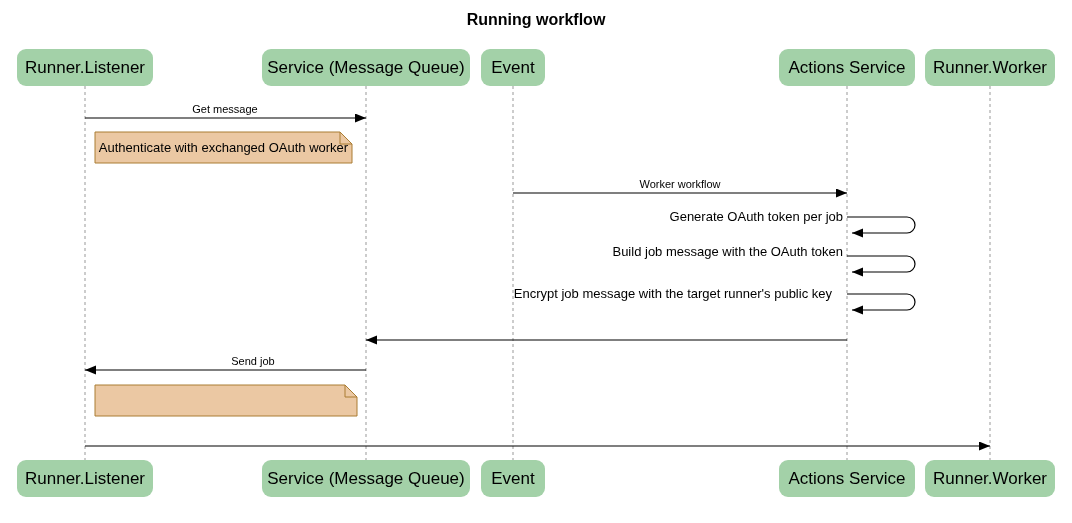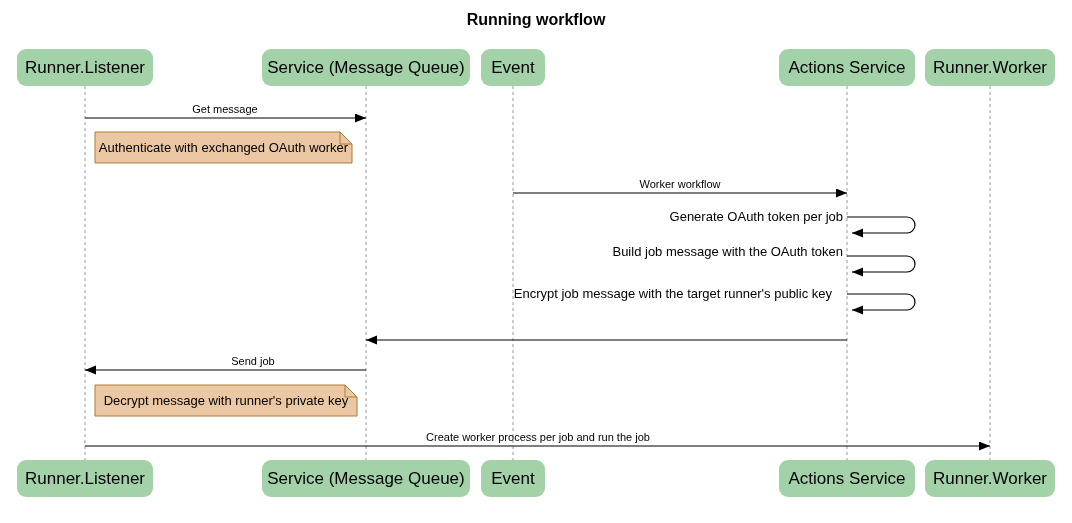--- a/index.html
+++ b/index.html
@@ -149,18 +149,16 @@
   <div class="actor" style="left:925px; top:460px; width:130px;">
     <span>Runner.Worker</span>
   </div>
 
   <div class="msg-label" style="left:225px; top:102px;">Get message</div>
   <div class="msg-label" style="left:680px; top:177px;">Worker workflow</div>
   <div class="self-label" style="right:229px; top:209px;">Generate OAuth token per job</div>
   <div class="self-label" style="right:229px; top:244px;">Build job message with the OAuth token</div>
   <div class="self-label" style="right:240px; top:286px;">Encrypt job message with the target runner's public key</div>
   <div class="msg-label" style="left:225px; top:354px;margin-left:28px;">Send job</div>
-  <div class="msg-label" style="left:538px; top:430px;">Create worker process per job and run the job</div>
 
   <div class="note-label" style="left:95px; width:257px; top:140px;">Authenticate with exchanged OAuth worker</div>
-  <div class="note-label" style="left:95px; width:262px; top:393px;">Decrypt message with runner's private key</div>
 
 </div>
 
 </body></html>

